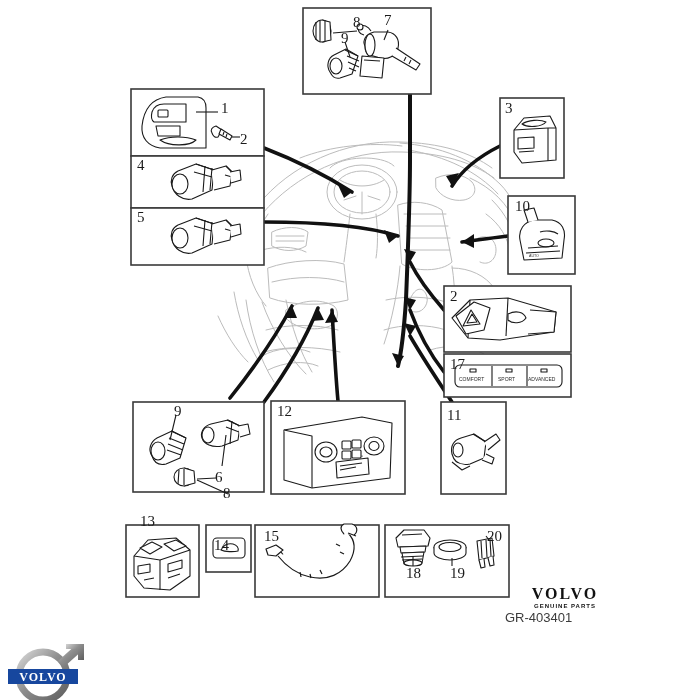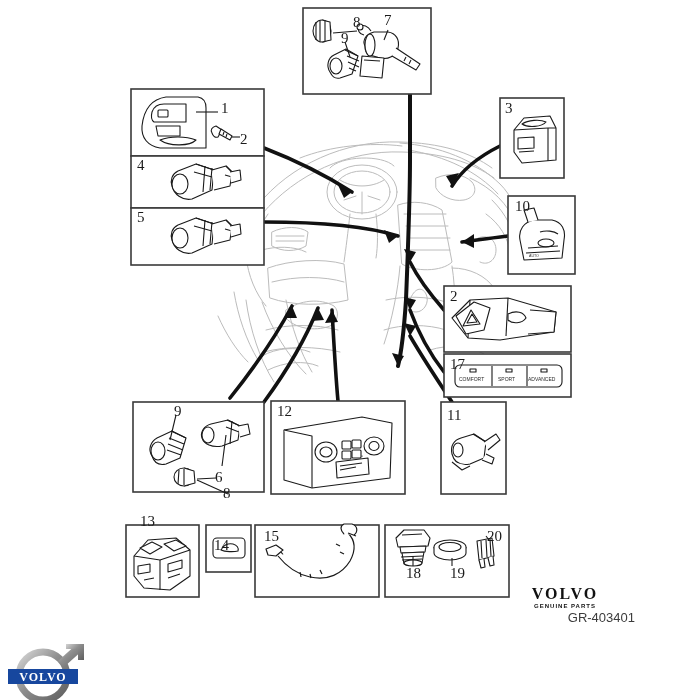--- a/index.html
+++ b/index.html
@@ -78,21 +78,21 @@
     font-size: 6px;
     letter-spacing: 1px;
     color: #111111;
     margin-top: 1px;
   }
   .ref-code {
     position: absolute;
     left: 505px;
     top: 610px;
     width: 130px;
-    text-align: right;
+    text-align: left;
     font-family: "Liberation Sans", sans-serif;
     font-size: 13px;
     color: #3c3c3c;
   }
   .sw-label {
     font-family: "Liberation Sans", sans-serif;
     font-size: 3.6px;
     fill: #2a2a2a;
   }
 </style>

